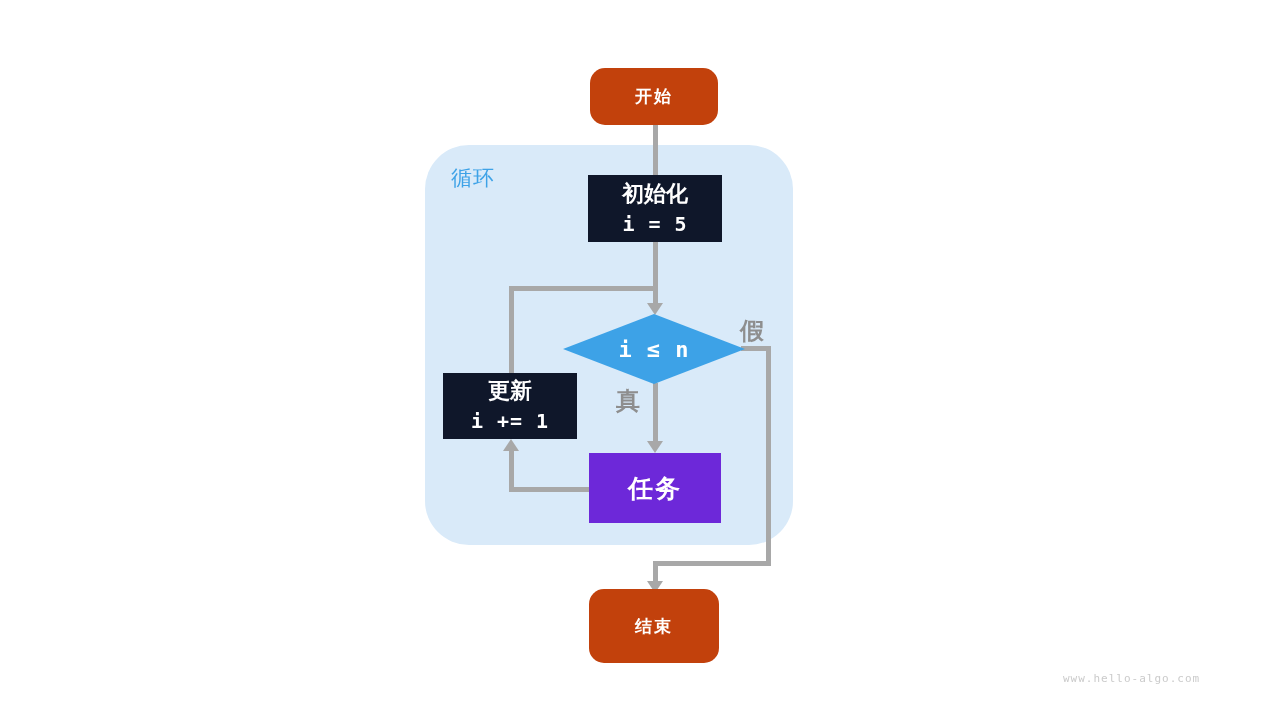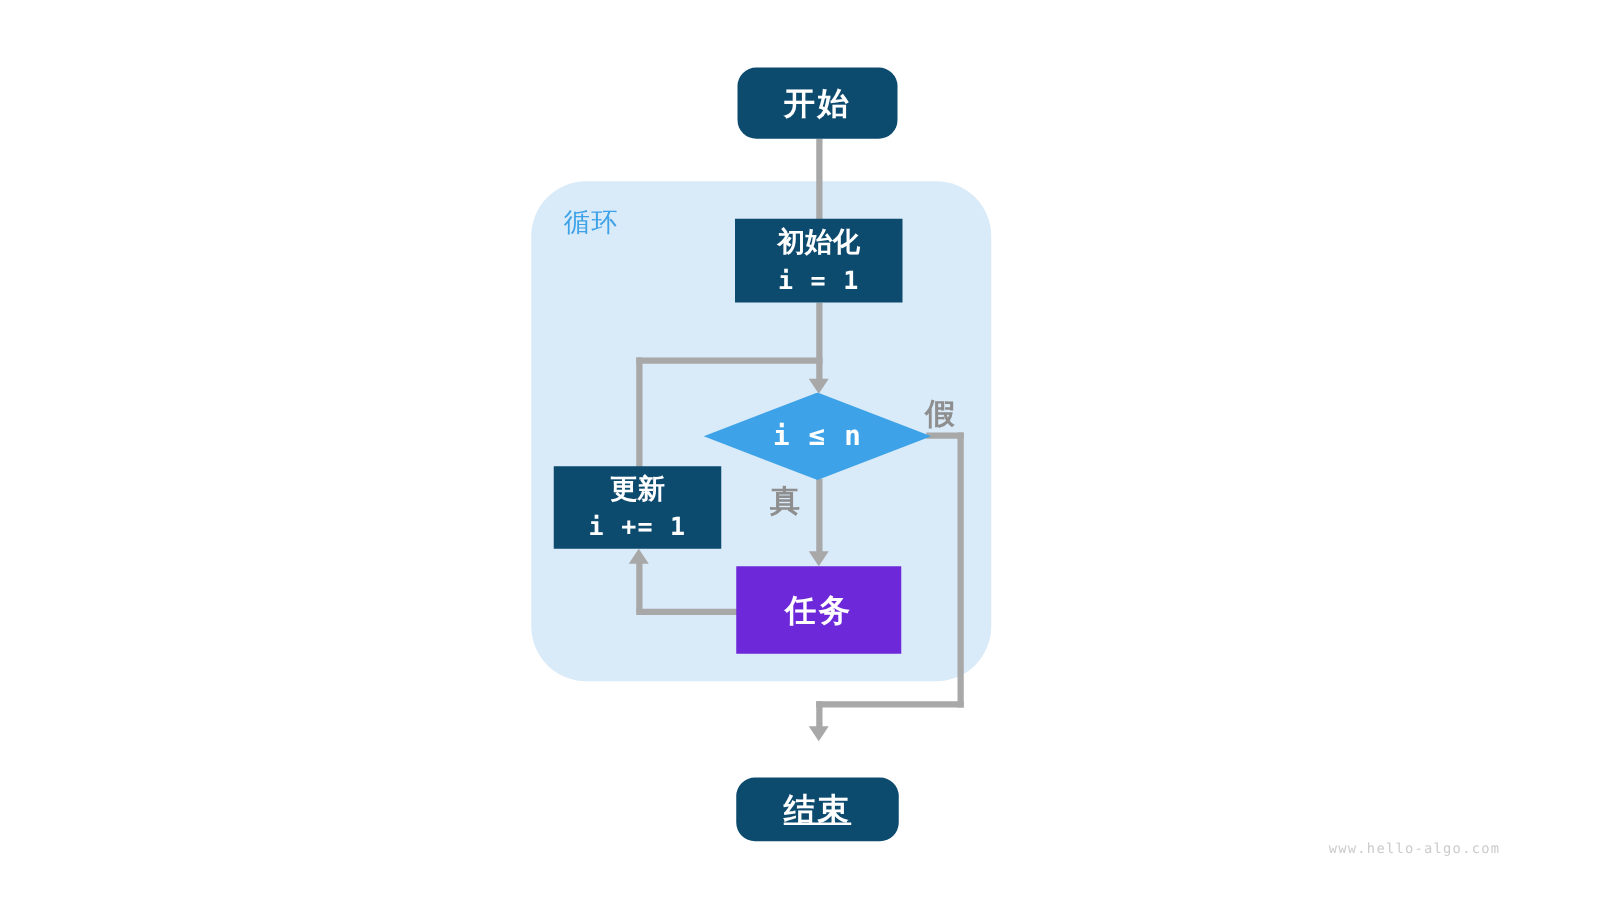--- a/index.html
+++ b/index.html
@@ -20,22 +20,22 @@
   .line{position:absolute;background:#a8a8a8;}
   
   .arr{position:absolute;width:0;height:0;}
   .arr-down{border-left:8px solid transparent;border-right:8px solid transparent;border-top:12px solid #a8a8a8;}
   .arr-up{border-left:8px solid transparent;border-right:8px solid transparent;border-bottom:12px solid #a8a8a8;}
   
   .node{
     position:absolute;display:flex;flex-direction:column;align-items:center;justify-content:center;
     color:#ffffff;text-align:center;box-sizing:border-box;
   }
-  .node-terminal{background:#0c4a6e;border-radius:15px;font-size:25px;font-weight:600;letter-spacing:2px;}
-  .node-process{background:#0c4a6e;font-size:22px;font-weight:600;line-height:31px;}
+  .node-terminal{background:#c2410c;border-radius:15px;font-size:17px;font-weight:600;letter-spacing:2px;margin-top:14px;}
+  .node-process{background:#0f172a;font-size:22px;font-weight:600;line-height:31px;}
   .node-task{background:#6d28d9;font-size:25px;font-weight:600;letter-spacing:2px;}
   .node-decision{
     background:#3da2e7;
     clip-path:polygon(50% 0,100% 50%,50% 100%,0 50%);
     font-size:23px;font-weight:bold;
   }
   .code{font-family:"DejaVu Sans Mono","Liberation Mono",monospace;font-weight:bold;font-size:20px;letter-spacing:1px;}
   .edge-label{position:absolute;font-size:24px;font-weight:bold;color:#8e8e8e;}
   .watermark{
     position:absolute;left:1063px;top:672px;
@@ -67,37 +67,37 @@
   <div class="arr arr-down" style="left:647px;top:441px;"></div>
   <div class="arr arr-down" style="left:647px;top:581px;"></div>
   <div class="arr arr-up" style="left:503px;top:439px;"></div>
 
   <div class="node node-terminal" style="left:590px;top:54px;width:128px;height:57px;">
     <span>开始</span>
   </div>
 
   <div class="node node-process" style="left:588px;top:175px;width:134px;height:67px;">
     <span>初始化</span>
-    <span class="code">i = 1</span>
+    <span class="code">i = 5</span>
   </div>
 
   <div class="node node-decision" style="left:563px;top:314px;width:182px;height:70px;">
     <span class="code" style="font-size:22px;">i ≤ n</span>
   </div>
 
   <div class="node node-process" style="left:443px;top:373px;width:134px;height:66px;text-align:center;">
     <span>更新</span>
     <span class="code">i += 1</span>
   </div>
 
   <div class="node node-task" style="left:589px;top:453px;width:132px;height:70px;">
     <span>任务</span>
   </div>
 
-  <div class="node node-terminal" style="left:589px;top:622px;width:130px;height:51px;text-decoration:underline;">
+  <div class="node node-terminal" style="left:589px;top:575px;width:130px;height:74px;">
     <span>结束</span>
   </div>
 
   <div class="edge-label" style="left:616px;top:385px;">真</div>
   <div class="edge-label" style="left:740px;top:315px;">假</div>
 
   <div class="watermark">www.hello-algo.com</div>
 
 </div>
 

